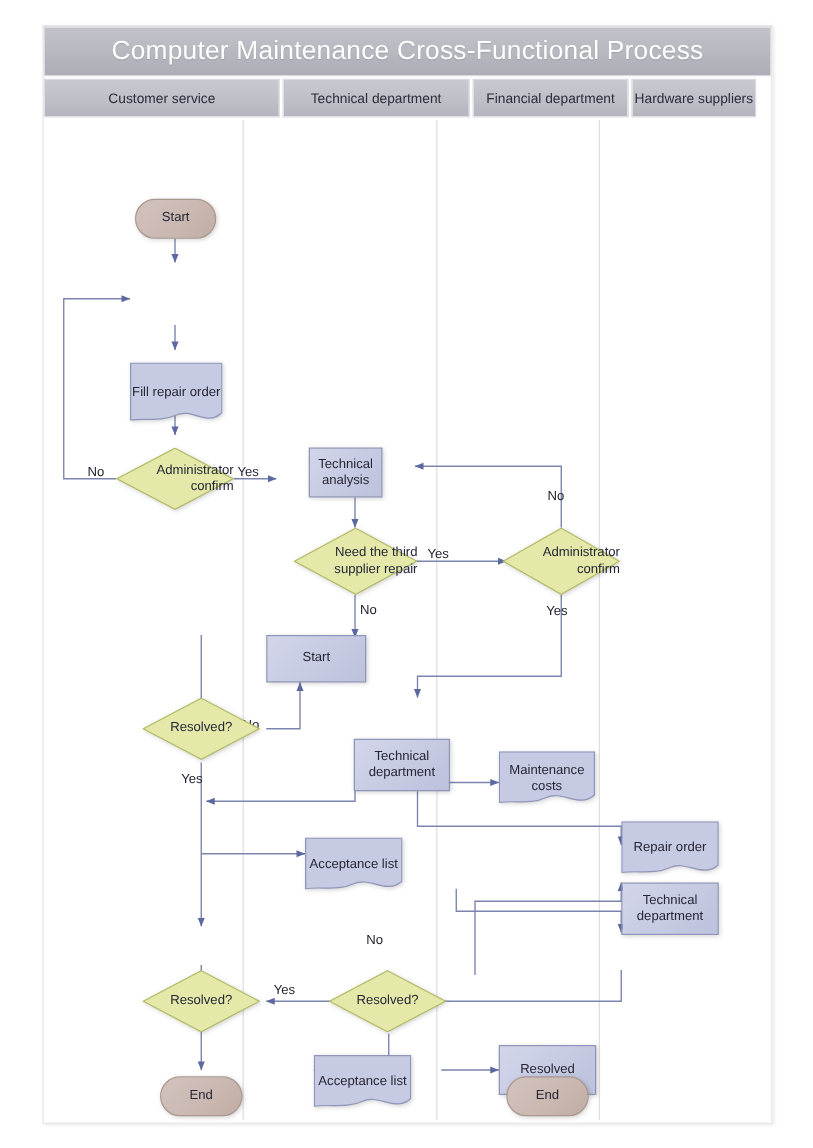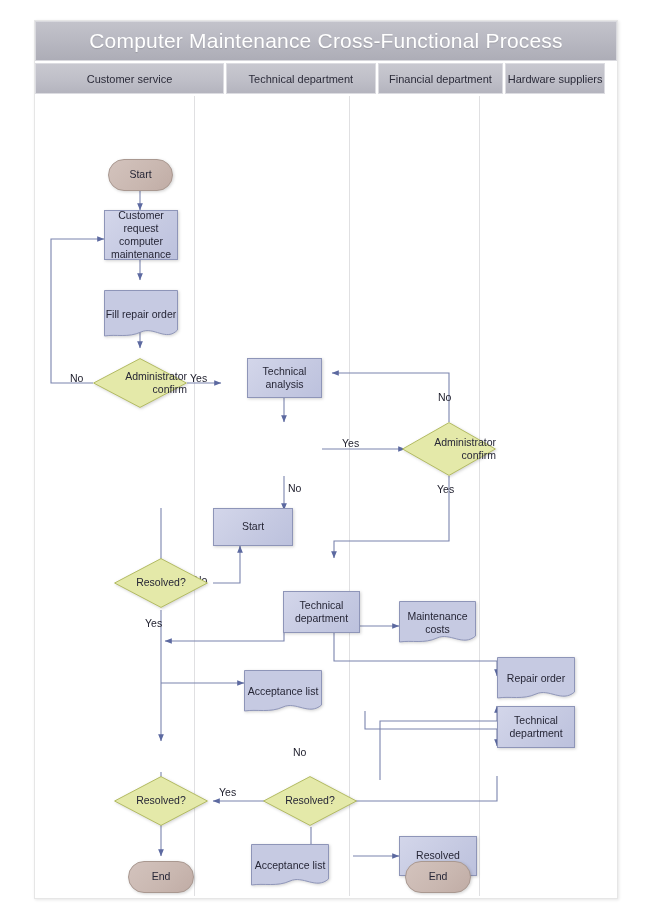--- a/index.html
+++ b/index.html
@@ -93,42 +93,45 @@
         </g>
         <g fill="none" stroke="#7a84ae" stroke-width="1.1">
           <path d="M205,450 L205,444"></path>
         </g>
       </svg>
 
       <div class="node term" style="left:73px;top:63px;width:65px;height:32px">
         <span>Start</span>
       </div>
 
-      <div class="node proc" style="left:69px;top:114px;width:74px;height:50px">
-        <span>Customer request computer maintenance</span>
-      </div>
 
       <div class="node docshape" style="left:69px;top:184px;width:74px;height:50px">
         <svg class="shapesvg" viewBox="0 0 74 50" preserveAspectRatio="none">
           <path d="M0.5,0.5 H73.5 V40 C62,52 50,36 37,42 C24,48 12,44 0.5,46 Z" fill="#c6cae2" stroke="#8e95b8" stroke-width="1"></path>
         </svg>
         <span class="dtext">Fill repair order</span>
       </div>
 
       <div class="node decision" style="left:58px;top:262px;width:94px;height:50px">
         <svg class="shapesvg" viewBox="0 0 94 50" preserveAspectRatio="none">
           <path d="M47,0.6 L93.4,25 L47,49.4 L0.6,25 Z" fill="#e4e9a9" stroke="#b3bb63" stroke-width="1"></path>
         </svg>
         <span class="dtext">Administrator confirm</span>
       </div>
 
-      <div class="node proc" style="left:212px;top:262px;width:75px;height:40px">
+      <div class="node proc" style="left:212px;top:262px;width:59px;height:40px">
         <span>Technical analysis</span>
       </div>
 
+      <div class="node decision" style="left:200px;top:326px;width:99px;height:54px">
+        <svg class="shapesvg" viewBox="0 0 99 54" preserveAspectRatio="none">
+          <path d="M49.5,0.6 L98.4,27 L49.5,53.4 L0.6,27 Z" fill="#e4e9a9" stroke="#b3bb63" stroke-width="1"></path>
+        </svg>
+        <span class="dtext">Need the third supplier repair</span>
+      </div>
 
       <div class="node decision" style="left:367px;top:326px;width:94px;height:54px">
         <svg class="shapesvg" viewBox="0 0 94 54" preserveAspectRatio="none">
           <path d="M47,0.6 L93.4,27 L47,53.4 L0.6,27 Z" fill="#e4e9a9" stroke="#b3bb63" stroke-width="1"></path>
         </svg>
         <span class="dtext">Administrator confirm</span>
       </div>
 
       <div class="node proc" style="left:178px;top:412px;width:80px;height:38px">
         <span>Start</span>

